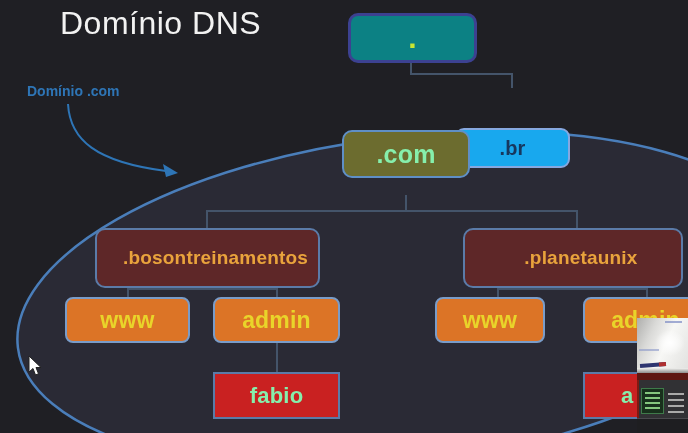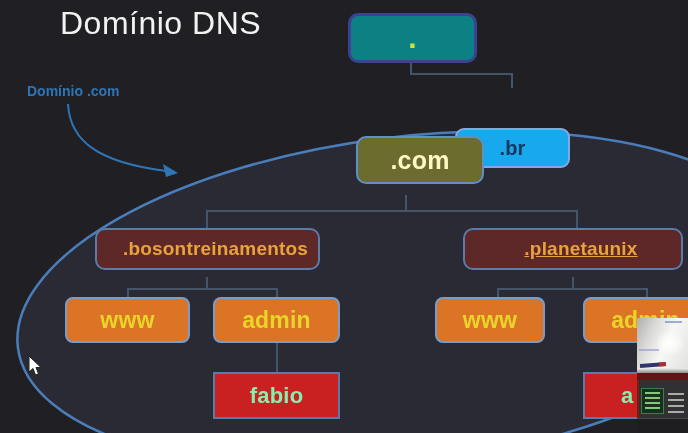--- a/index.html
+++ b/index.html
@@ -12,27 +12,27 @@
     position:absolute;z-index:2;box-sizing:border-box;
     display:flex;align-items:center;justify-content:center;
     font-weight:bold;border-radius:10px;letter-spacing:.2px;
   }
   .node-root{left:348px;top:13px;width:129px;height:50px;
     background:#0C8184;border:3px solid #3C4191;}
   .node-root .dot{color:#C8E632;font-size:30px;line-height:30px;}
   .node-br{left:455px;top:88px;width:115px;height:40px;
     background:#18A8EE;border:2.5px solid #86A8E0;border-radius:9px;
     color:#17375E;font-size:20px;margin-top:40px;}
-  .node-com{left:342px;top:136px;width:128px;height:48px;
+  .node-com{left:342px;top:130px;width:128px;height:48px;
     background:#6C6C2F;border:2.5px solid #5F8FC6;
-    color:#fef9c3;font-size:25px;margin-left:14px;}
+    color:#86efac;font-size:25px;}
   .node-maroon{background:#5E2728;border:2.5px solid #5B7BA8;
-    color:#E9A33C;font-size:19px;height:42px;top:228px;padding-left:16px;}
+    color:#E9A33C;font-size:19px;height:60px;top:228px;padding-left:16px;}
   .node-boson{left:95px;width:225px;}
-  .node-planeta{left:463px;width:220px;text-decoration:underline;}
+  .node-planeta{left:463px;width:220px;}
   .node-orange{background:#DC7426;border:2.5px solid #7A9CC8;border-radius:8px;
     color:#E9D42A;font-size:23px;height:46px;top:297px;}
   .node-www-l{left:65px;width:125px;}
   .node-admin-l{left:213px;width:127px;}
   .node-www-r{left:435px;width:110px;}
   .node-admin-r{left:583px;width:125px;}
   .node-red{background:#C92121;border:2.5px solid #5B7BA8;border-radius:0;
     color:#86efac;font-size:22px;height:47px;top:372px;}
   .node-fabio{left:213px;width:127px;}
   .node-host-r{left:583px;width:122px;justify-content:flex-start;padding-left:36px;}

